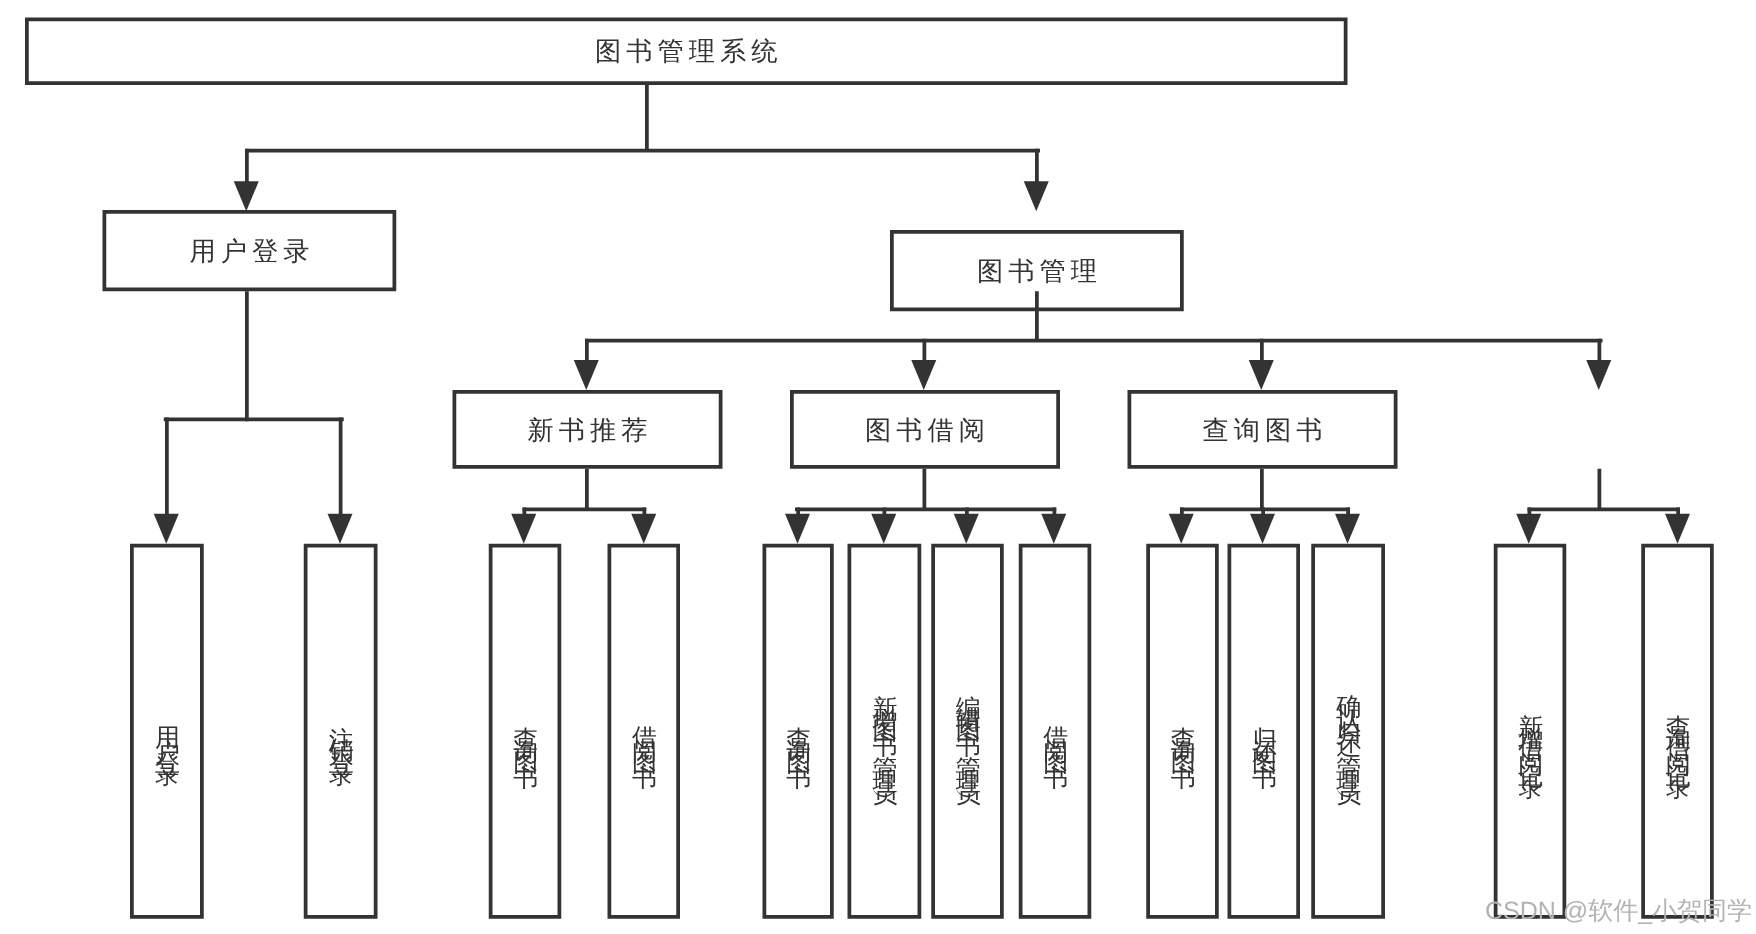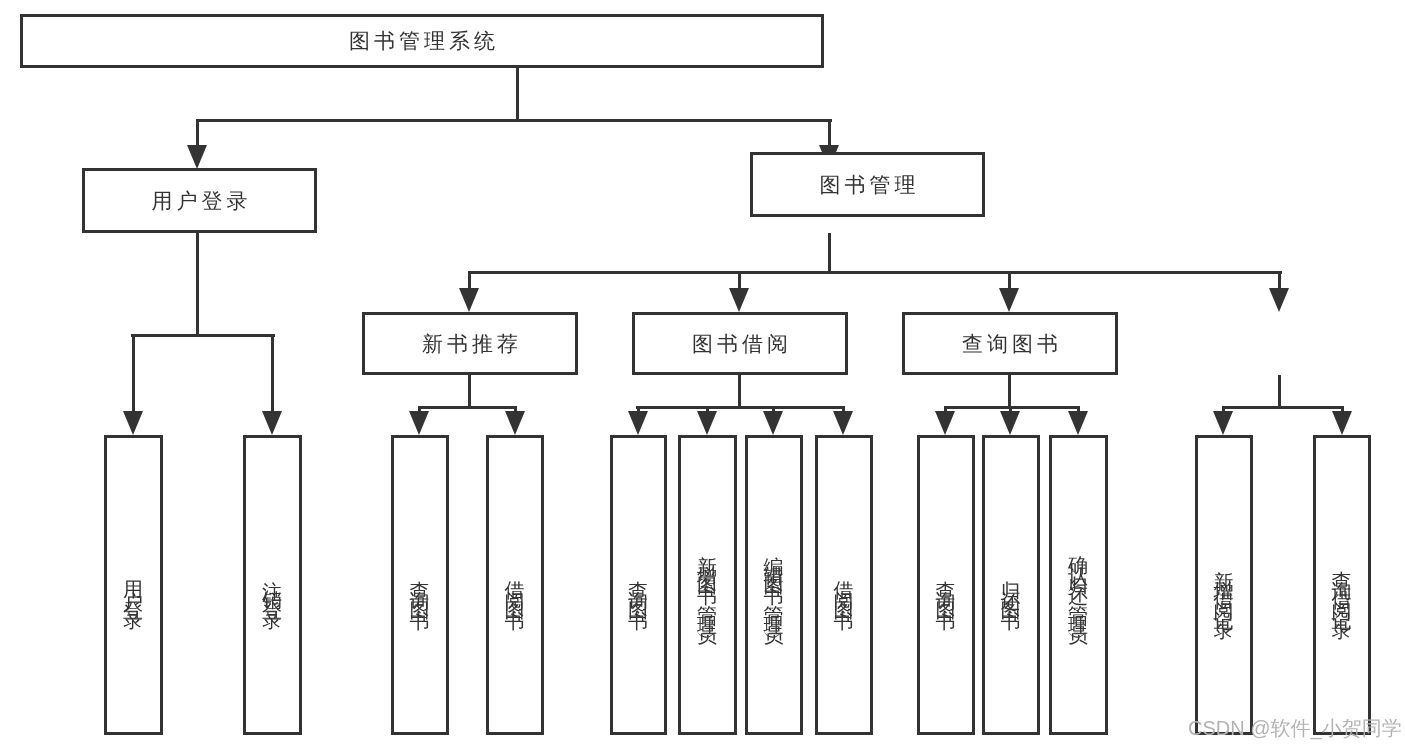--- a/index.html
+++ b/index.html
@@ -47,32 +47,32 @@
     position:absolute;left:1188px;top:715px;
     font-size:20px;color:var(--watermark);white-space:nowrap;
     z-index:5;
   }
 </style>
 </head>
 <body>
 
 <div class="canvas">
 
-  <div class="hbox" style="left:20px;top:14px;width:804px;height:54px;">图书管理系统</div>
+  <div class="hbox" style="left:20px;top:14px;width:1058px;height:54px;">图书管理系统</div>
 
   <div class="vline" style="left:516px;top:68px;height:53px;"></div>
   <div class="hline" style="left:196px;top:119px;width:636px;"></div>
 
   <div class="vline" style="left:196px;top:119px;height:29px;"></div>
   <div class="ah" style="left:187px;top:145px;"></div>
   <div class="vline" style="left:828px;top:119px;height:29px;"></div>
   <div class="ah" style="left:819px;top:145px;"></div>
 
   <div class="hbox" style="left:82px;top:168px;width:235px;height:65px;">用户登录</div>
-  <div class="hbox" style="left:712px;top:152px;width:235px;height:65px;margin-left:38px;">图书管理</div>
+  <div class="hbox" style="left:712px;top:184px;width:235px;height:65px;">图书管理</div>
 
   <div class="vline" style="left:196px;top:233px;height:104px;"></div>
   <div class="hline" style="left:131px;top:334px;width:144px;"></div>
   <div class="vline" style="left:132px;top:334px;height:79px;"></div>
   <div class="ah" style="left:123px;top:411px;"></div>
   <div class="vline" style="left:271px;top:334px;height:79px;"></div>
   <div class="ah" style="left:262px;top:411px;"></div>
 
   <div class="vline" style="left:828px;top:233px;height:40px;"></div>
   <div class="hline" style="left:468px;top:271px;width:814px;"></div>

